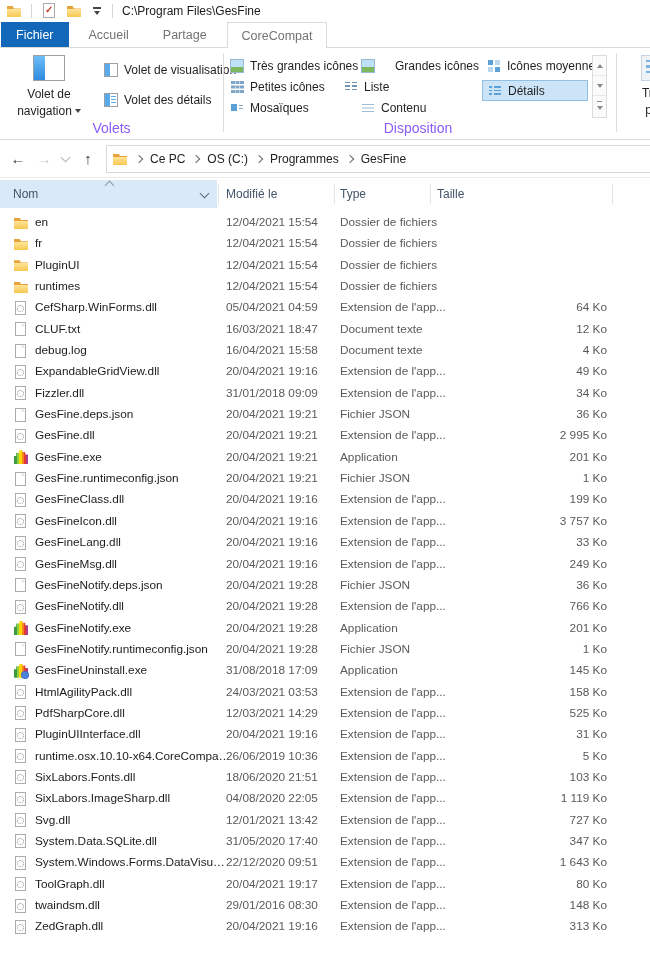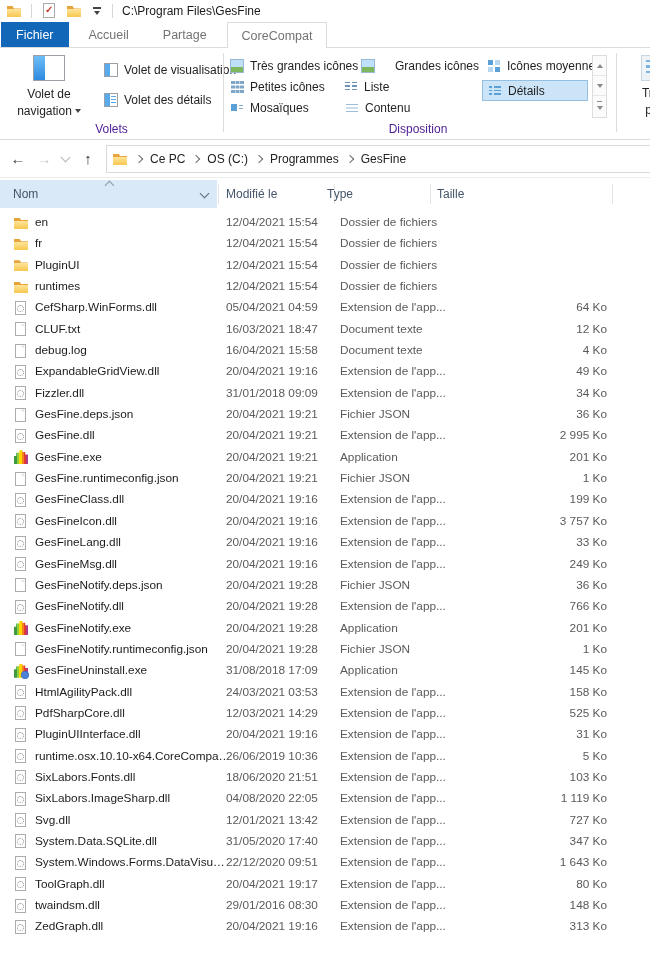--- a/index.html
+++ b/index.html
@@ -42,21 +42,21 @@
 
   
   .tabbar{position:absolute;top:22px;left:0;right:0;height:25px;display:flex;align-items:stretch;
     border-bottom:1px solid #dadbdc;padding-left:1px;font-size:12.5px;}
   .tab-file{background:#1267b8;color:#fff;display:flex;align-items:center;padding:0 15px;}
   .tab{display:flex;align-items:center;padding:0 14px;margin-left:6px;color:#737373;}
   .tab.active{background:#fff;border:1px solid #dadbdc;border-bottom:none;margin-bottom:-1px;z-index:2;}
 
   
   .ribbon{position:absolute;top:48px;left:0;right:0;height:91px;border-bottom:1px solid #dadbdc;background:#fff;}
-  .group-label{position:absolute;bottom:3px;text-align:center;font-size:12px;color:#4c1d95;}
+  .group-label{position:absolute;bottom:3px;text-align:center;font-size:14px;color:#8b5cf6;}
   .rsep{position:absolute;top:5px;bottom:7px;width:1px;background:#dcdcdc;}
 
   .big-btn{position:absolute;left:10px;top:3px;width:78px;height:83px;text-align:center;color:#1f1f1f;}
   .navpane-icon{width:30px;height:24px;border:1px solid #9aa0a6;background:#fff;position:relative;display:inline-block;margin-top:4px;}
   .navpane-icon::before{content:"";position:absolute;left:0;top:0;bottom:0;width:11px;
     background:linear-gradient(180deg,#6ebef7,#2e8ae0);}
   .big-btn .lbl{font-size:12px;line-height:13.5px;margin-top:3px;}
   .dd-caret{display:inline-block;vertical-align:2px;margin-left:3px;border-left:3px solid transparent;
     border-right:3px solid transparent;border-top:4px solid #444;}
 
@@ -116,21 +116,21 @@
     transform:rotate(45deg);margin:0 8px;flex:none;}
   .crumb{white-space:nowrap;}
 
   
   .listhdr{position:absolute;top:180px;left:0;right:0;height:28px;font-size:12px;color:#44546a;}
   .hdr-nom{position:absolute;left:0;top:0;width:217px;height:28px;background:#d9e9f7;line-height:28px;padding-left:13px;box-sizing:border-box;}
   .sort-caret{position:absolute;left:106px;top:2px;width:6px;height:6px;border-top:1px solid #8b9aa7;border-left:1px solid #8b9aa7;transform:rotate(45deg);}
   .hdr-drop{position:absolute;left:201px;top:10px;width:6px;height:6px;border-right:1px solid #5a6b7a;border-bottom:1px solid #5a6b7a;transform:rotate(45deg);}
   .hdr-cell{position:absolute;top:0;height:28px;line-height:28px;}
   .hdr-date{left:226px;}
-  .hdr-type{left:327px;}
+  .hdr-type{left:340px;}
   .hdr-size{left:437px;}
   .hdr-sep{position:absolute;top:4px;bottom:4px;width:1px;background:#e4e4e4;}
 
   
   .rows{position:absolute;top:212px;left:0;right:0;}
   .row{position:relative;height:21.35px;font-size:11.8px;padding-left:17px;}
   .cell{position:absolute;top:0;height:21.35px;line-height:21.35px;white-space:nowrap;overflow:hidden;text-overflow:ellipsis;}
   .cell-icon{position:absolute;left:13px;top:2.5px;}
   .cell-name{left:35px;width:196px;color:#1b1b1b;}
   .cell-date{left:226px;width:110px;color:#5a5a5a;}
@@ -192,21 +192,21 @@
       <span>Mosaïques</span>
     </div>
     <div class="d-item" style="left:356px;top:7px;gap:20px;">
       <span class="icon14 thumb-icon"></span>
       <span>Grandes icônes</span>
     </div>
     <div class="d-item" style="left:339px;top:28px;">
       <span class="icon14 list-icon"></span>
       <span>Liste</span>
     </div>
-    <div class="d-item" style="left:340px;top:49px;text-align:right;">
+    <div class="d-item" style="left:356px;top:49px;text-align:right;">
       <span class="icon14 content-icon"></span>
       <span>Contenu</span>
     </div>
     <div class="d-item" style="left:482px;top:7px;">
       <span class="icon14 grid-md-icon"></span>
       <span>Icônes moyennes</span>
     </div>
     <div class="d-item selected" style="left:482px;top:32px;width:106px;">
       <span class="icon14 details-ribbon-icon"></span>
       <span>Détails</span>

